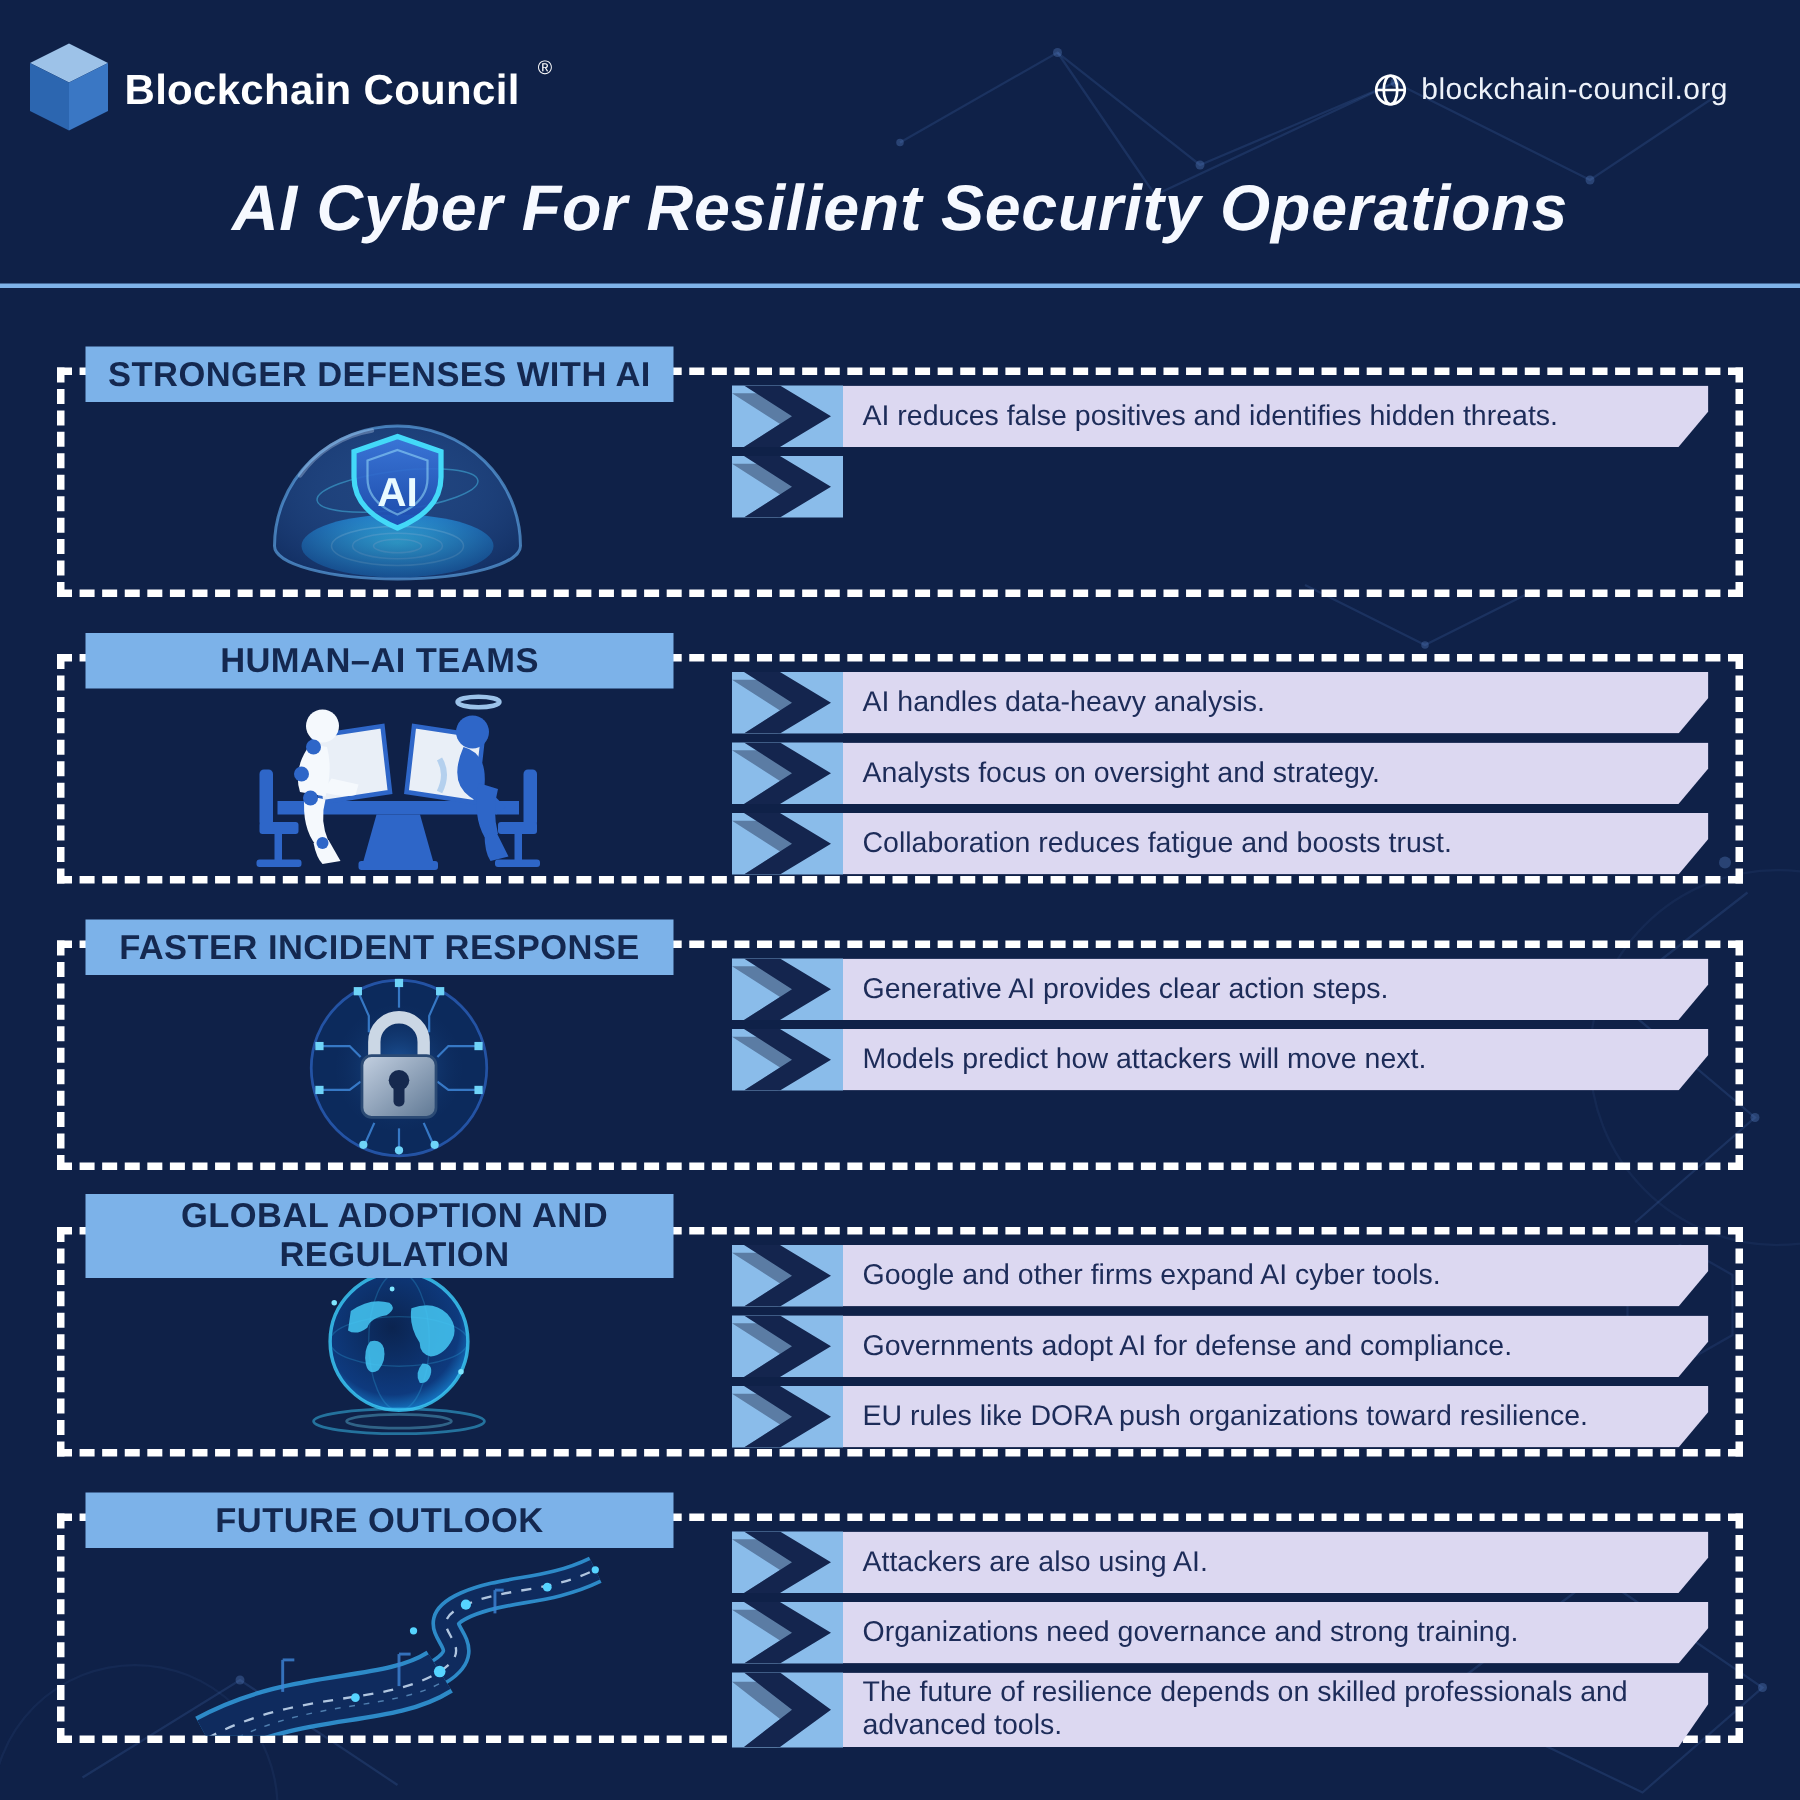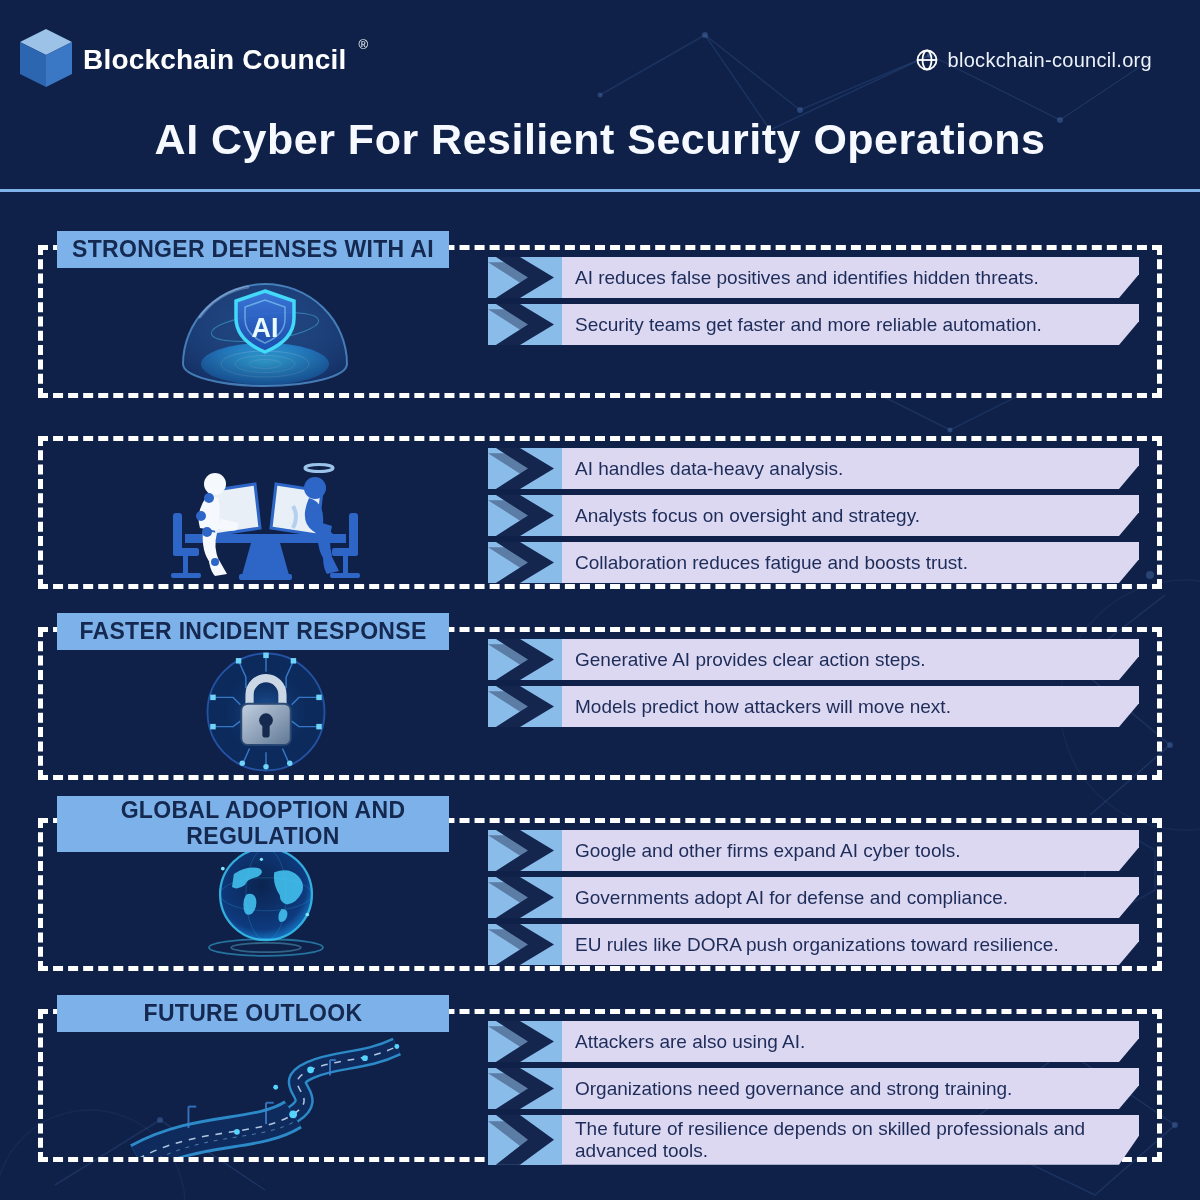--- a/index.html
+++ b/index.html
@@ -18,21 +18,21 @@
   .header { display:flex; justify-content:space-between; align-items:center; padding:30px 48px 0 19px; }
   .brand { display:flex; align-items:flex-start; gap:10px; }
   .cube-svg { width:54px; height:60px; margin-top:-2px; }
   .brand-text { font-size:28px; font-weight:bold; letter-spacing:.2px; line-height:60px; }
   .rmark { font-size:13px; margin-left:2px; line-height:30px; }
   .site { display:flex; align-items:center; gap:9px; cursor:pointer; }
   .site span { font-size:20px; color:#EDF2FA; letter-spacing:.3px; }
   .globe-svg { width:24px; height:24px; }
 
   
-  .main-title { text-align:center; font-size:43px; font-weight:bold; letter-spacing:.5px; margin-top:25px; color:#F6F9FF; }
+  .main-title { text-align:center; font-size:43px; font-weight:bold; letter-spacing:.5px; margin-top:25px; color:#F6F9FF;font-style:italic; }
   .divider { height:3px; background:#7FB3E9; margin-top:25px; }
 
   
   .sections { display:flex; flex-direction:column; gap:38px; padding:0 38px; margin-top:53px; }
   .sec { position:relative; height:153px; border:5px dashed #FFFFFF; }
   .sec-title {
     position:absolute; top:-19px; left:14px; width:392px; min-height:37px;
     background:#7CB2E9; color:#142850; font-weight:bold; font-size:23px;
     display:flex; align-items:center; justify-content:center; text-align:center;
     letter-spacing:.3px; line-height:1.12; padding:2px 8px; z-index:3;
@@ -154,28 +154,28 @@
               <span>AI reduces false positives and identifies hidden threats.</span>
             </div>
         </div>
         <div class="row">
           <div class="chev">
               <svg viewBox="0 0 74 40" preserveAspectRatio="none">
                 <polygon points="0,5 22,5 56,25 22,45 0,45 32,25" fill="#5B7CA4"></polygon>
                 <polygon points="8,0 32,0 66,20 32,40 8,40 40,20" fill="#14254E"></polygon>
               </svg>
             </div>
-          <div class="bar">
-              <span>Security teams get faster and more reliable automation.</span>
-            </div>
         </div>
       </div>
     </section>
 
     <section class="sec">
+      <div class="sec-title">
+        <span>HUMAN–AI TEAMS</span>
+      </div>
       <div class="illus">
         <svg width="245" height="125" viewBox="0 0 245 125">
 
           <g fill="#2E66C8">
             <rect x="30" y="55" width="9" height="38" rx="3"></rect>
               <rect x="30" y="90" width="26" height="8" rx="2"></rect>
             <rect x="40" y="98" width="5" height="18"></rect>
               <rect x="28" y="115" width="30" height="5" rx="2"></rect>
             <rect x="206" y="55" width="9" height="38" rx="3"></rect>
               <rect x="189" y="90" width="26" height="8" rx="2"></rect>

